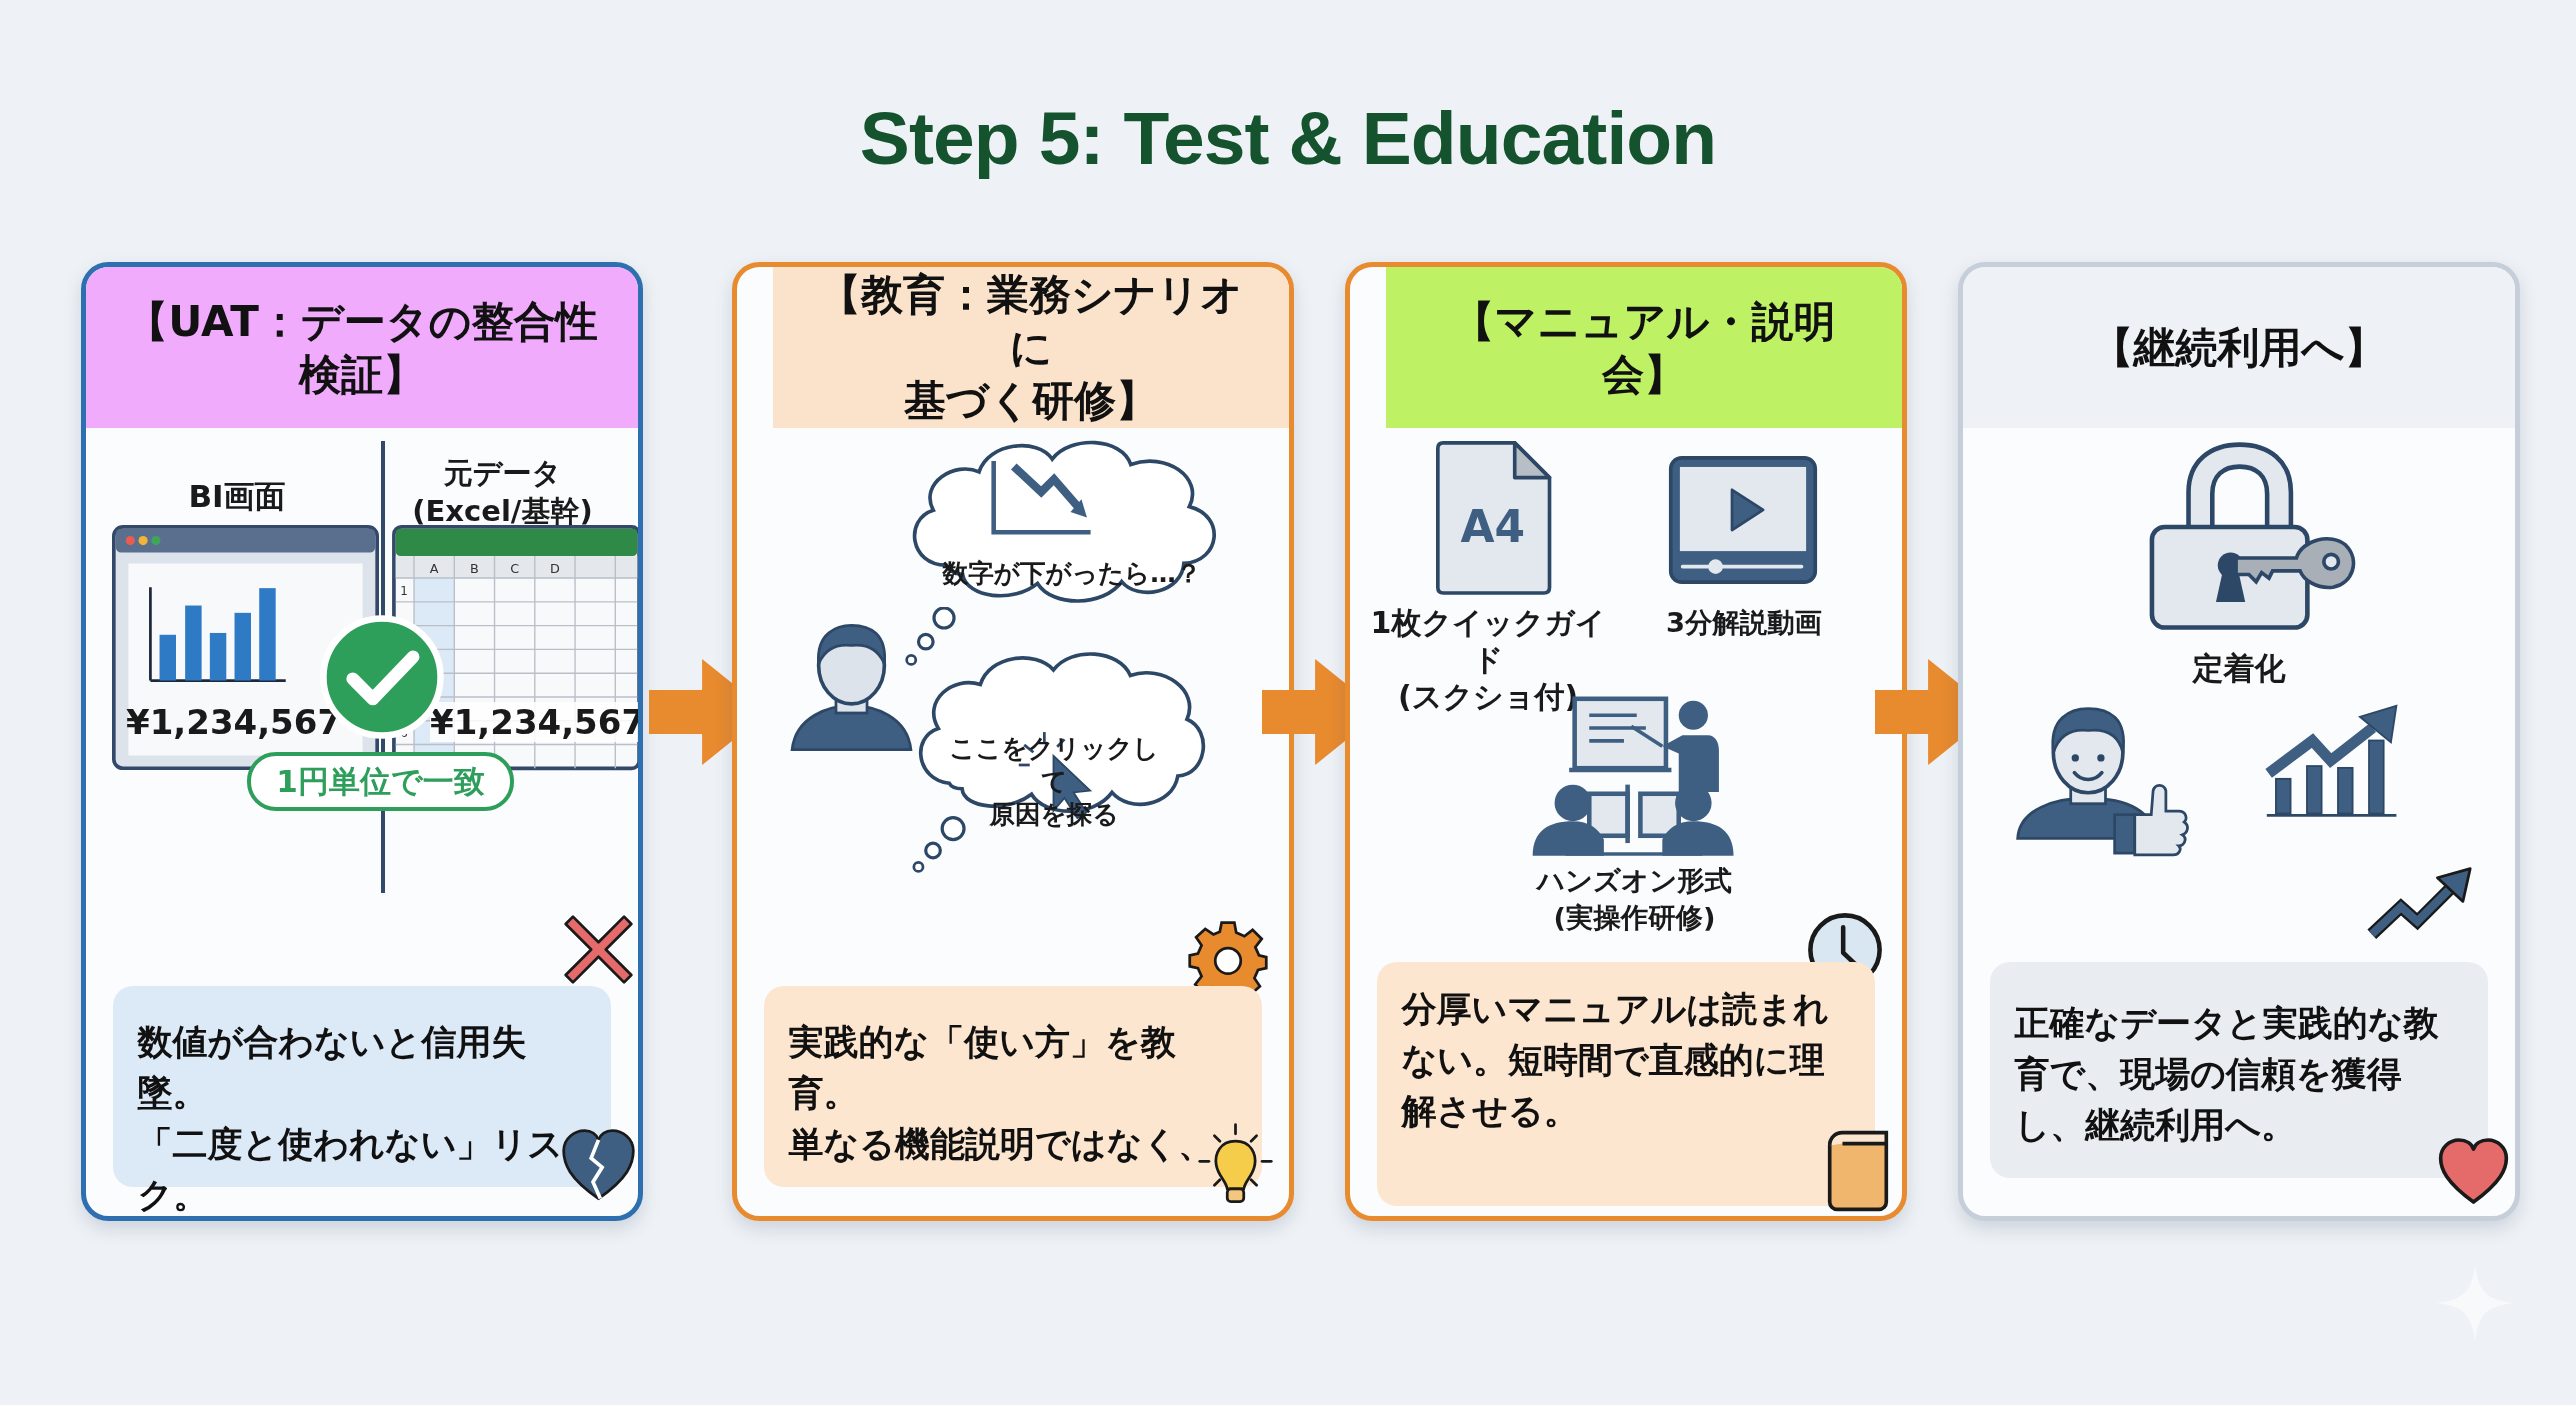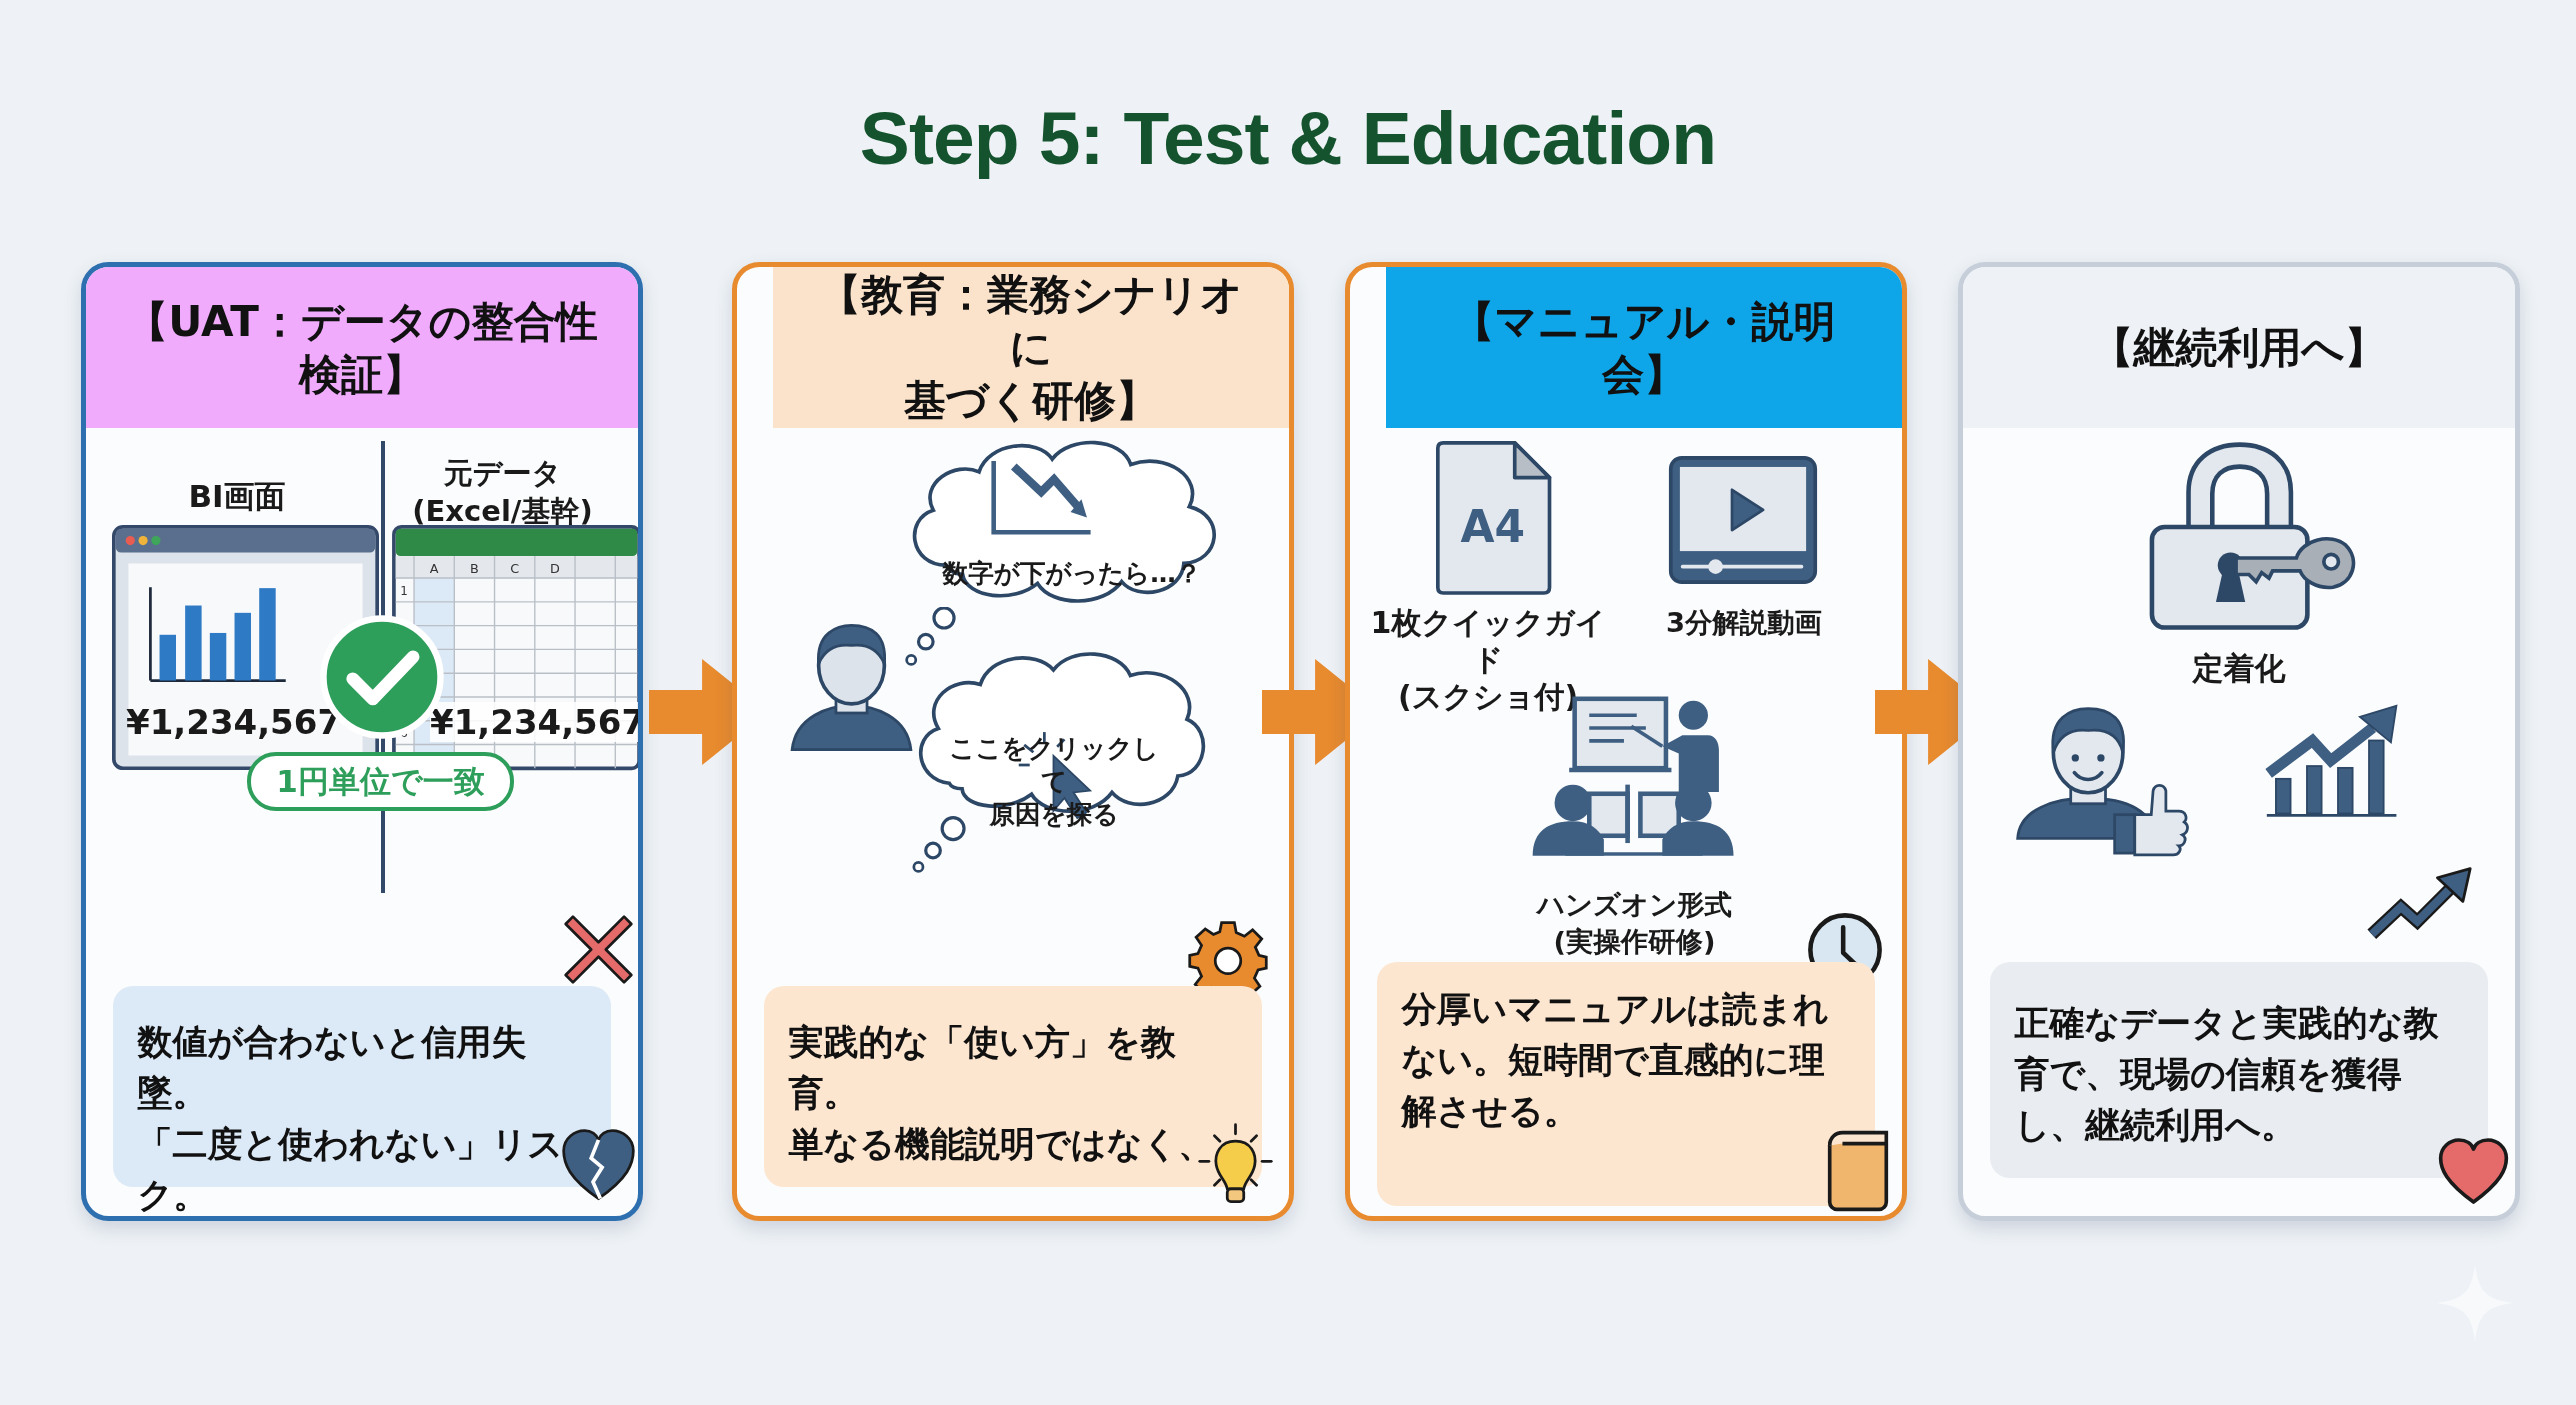--- a/index.html
+++ b/index.html
@@ -25,21 +25,21 @@
   .card .head {
     height: 161px; display: flex; align-items: center; justify-content: center;
     text-align: center; font-weight: 700; font-size: 42px; line-height: 53px;
     padding: 0 27.4px;
   }
   .card.blue { left: 81px; border-color: #2e6fb0; }
   .card.blue .head { background: #f0abfc; }
   .card.orange1 { left: 732px; border-color: #e88a2e; }
   .card.orange1 .head { background: #fbe3cb; margin-left: 36px; }
   .card.orange2 { left: 1345px; border-color: #e88a2e; }
-  .card.orange2 .head { background: #0ea5e9; margin-left: 36px; }
+  .card.orange2 .head { background: #bef264; margin-left: 36px; }
   .card.gray { left: 1958px; border-color: #c6cfd9; }
   .card.gray .head { background: #eef1f5; }
   .card .body { position: relative; height: 787px; }
   .note {
     position: absolute; left: 27.4px; right: 27.4px; top: 558px; height: 201px;
     border-radius: 20px; padding: 31px 24px; font-size: 35px; font-weight: 700;
     line-height: 51px;
   }
   .blue .note { background: #dce9f6; }
   .orange1 .note, .orange2 .note { background: #fde6d0; }
@@ -260,21 +260,21 @@
       <path d="M146 58 L168 46 L196 46 C204 46 208 54 208 62 L208 108 L164 108 L164 66 Z" fill="#3e5f82"></path>
       <rect x="66" y="110" width="42" height="46" fill="#e3e8ee" stroke="#3e5f82" stroke-width="5"></rect>
       <rect x="122" y="110" width="42" height="46" fill="#e3e8ee" stroke="#3e5f82" stroke-width="5"></rect>
       <line x1="108" y1="100" x2="108" y2="164" stroke="#3e5f82" stroke-width="5"></line>
       <circle cx="48" cy="120" r="20" fill="#3e5f82"></circle>
       <path d="M4 178 C4 150 22 140 48 140 C66 140 76 148 82 160 L82 178 Z" fill="#3e5f82"></path>
       <circle cx="180" cy="120" r="20" fill="#3e5f82"></circle>
       <path d="M146 178 L146 160 C152 148 162 140 180 140 C206 140 224 150 224 178 Z" fill="#3e5f82"></path>
       <line x1="40" y1="176" x2="190" y2="176" stroke="#3e5f82" stroke-width="4"></line>
     </svg>
-    <div class="lbl" style="left:152px;top:434px;width:265px;font-size:27.4px;line-height:37px;margin-top:24px;">
+    <div class="lbl" style="left:152px;top:434px;width:265px;font-size:27.4px;line-height:37px;">
       <div>ハンズオン形式</div>
       <div>(実操作研修)</div>
     </div>
 
     <svg style="position:absolute;left:454px;top:481px;" width="82" height="82" viewBox="0 0 90 90">
       <circle cx="45" cy="45" r="38" fill="#d9e7f3" stroke="#1a1a1a" stroke-width="5"></circle>
       <path d="M43 20 L43 48 L60 64" fill="none" stroke="#1a1a1a" stroke-width="5" stroke-linecap="round" stroke-linejoin="round"></path>
     </svg>
 
     <div class="note" style="top:534px;height:244px;padding-top:22px;">

